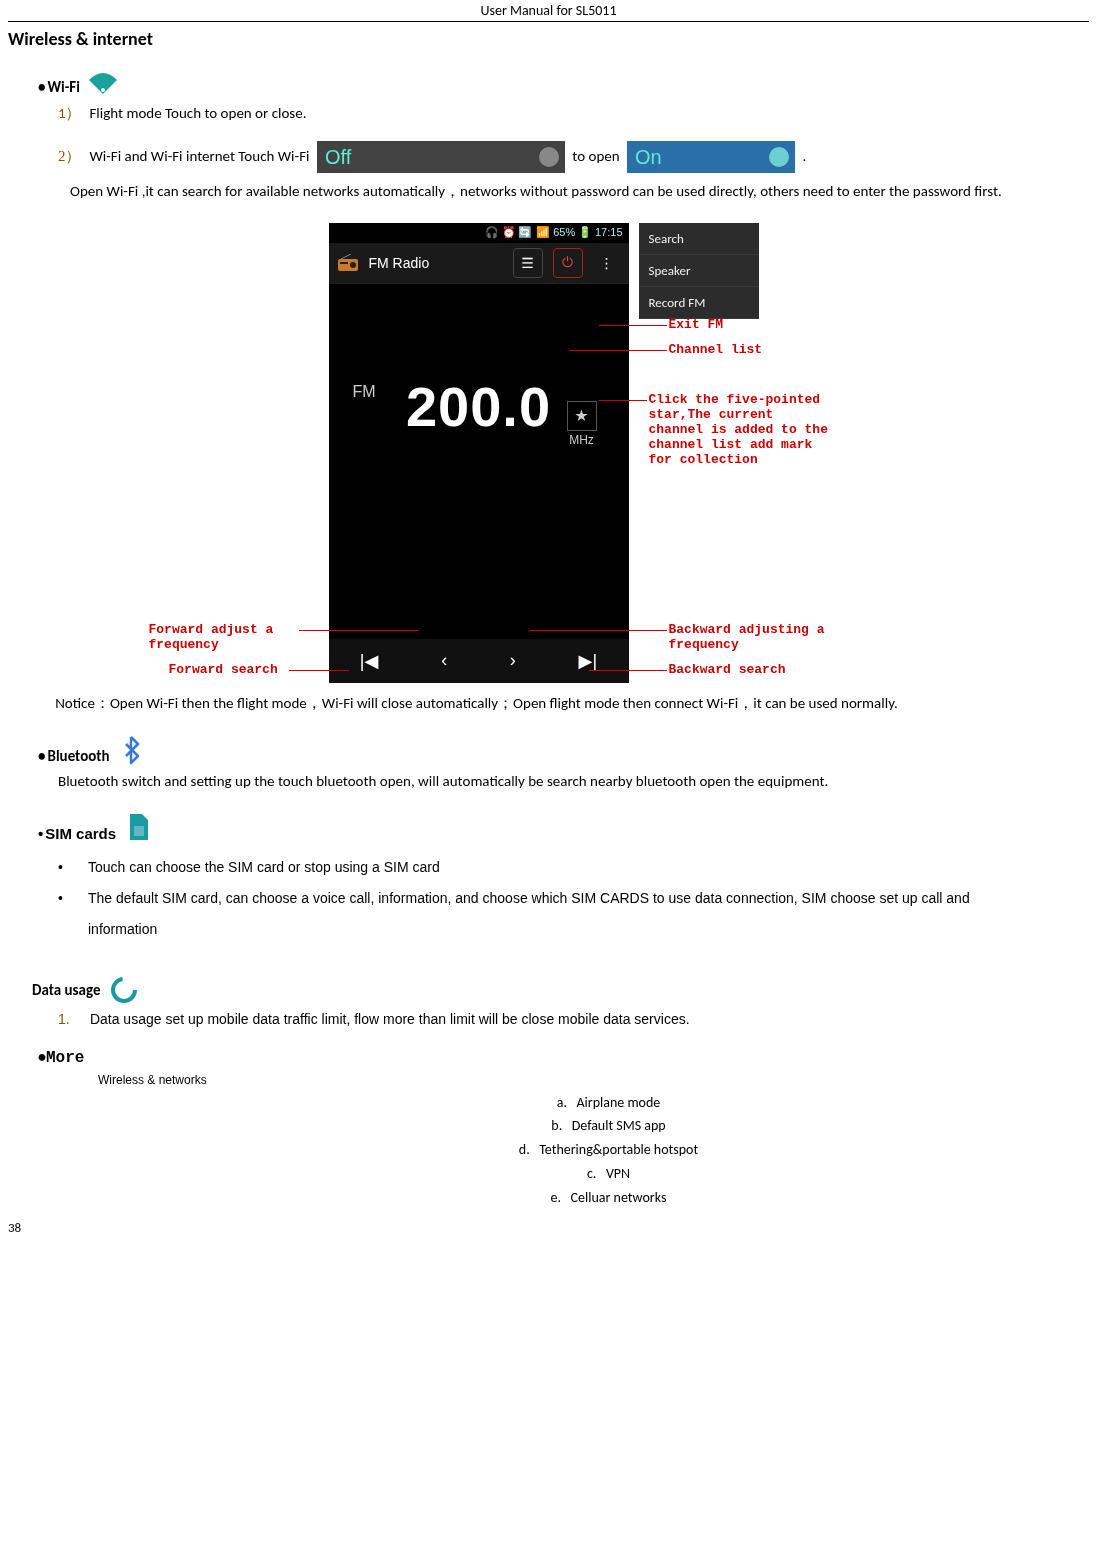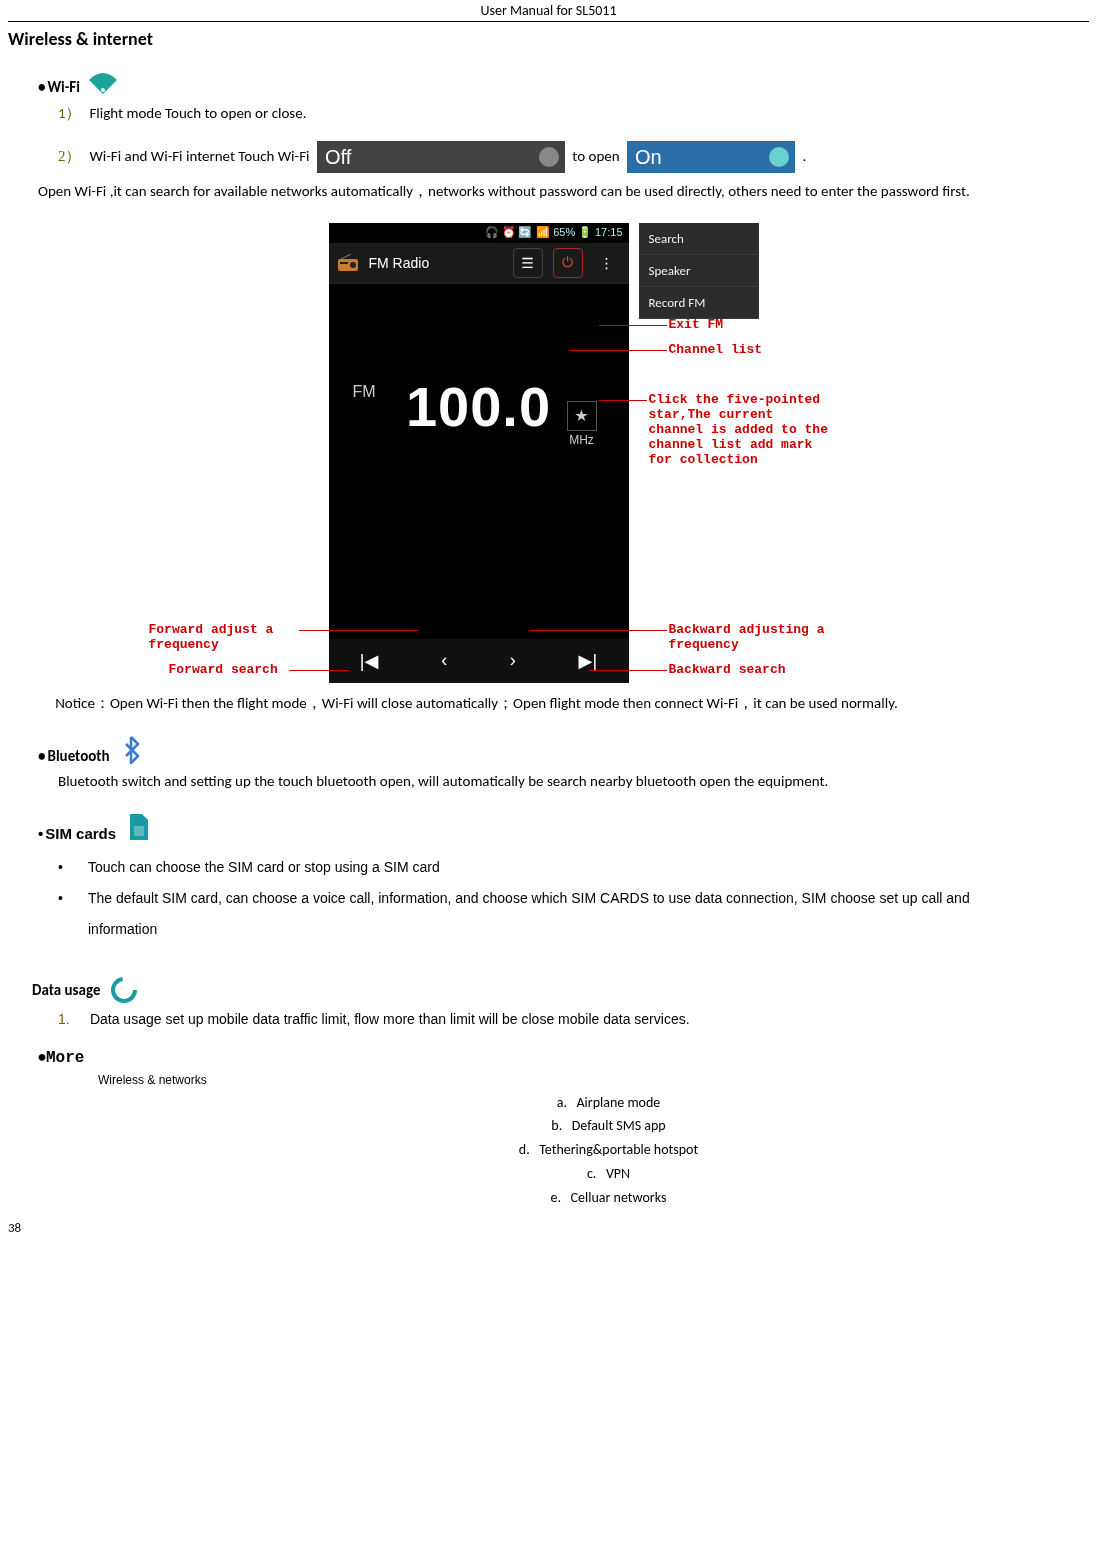--- a/index.html
+++ b/index.html
@@ -27,27 +27,27 @@
     font-weight: bold;
     margin-left: 30px;
     margin-top: 20px;
     display: flex;
     align-items: flex-end;
   }
   .bullet-head .dot::before { content: "•"; margin-right: 2px; }
   .wifi-icon { display:inline-block; margin-left:6px; }
   .list1 { margin: 8px 0 0 50px; }
   .list1 .num { display:inline-block; width: 28px; }
-  .sub { margin-left: 30px; margin-top: 8px; line-height: 1.45; }
+  .sub { margin-left: 62px; margin-top: 8px; line-height: 1.45; }
   .toggle-off, .toggle-on {
     display: inline-block;
     width: 248px; height: 32px;
     vertical-align: middle;
     position: relative;
-    color: #ffffff;
+    color: #5eead4;
     font-family: Arial, sans-serif;
     font-size: 20px;
     line-height: 32px;
     padding-left: 8px;
     box-sizing: border-box;
     margin: 0 4px;
   }
   .toggle-off { background:#424242; }
   .toggle-on  { width: 168px; background:#2b6fa8; }
   .knob { position:absolute; right:6px; top:6px; width:20px; height:20px; border-radius:50%; background:#888; }
@@ -137,21 +137,21 @@
             <line x1="4" y1="5" x2="14" y2="0" stroke="#888"></line>
           </svg>
       </span>
       <span class="title">FM Radio</span>
       <span class="ico list">☰</span>
       <span class="ico power">⏻</span>
       <span class="ico">⋮</span>
     </div>
     <div class="fm-body">
       <span class="fm-label">FM</span>
-      <span class="fm-freq">100.0</span>
+      <span class="fm-freq">200.0</span>
       <div class="fm-unit">
         <span class="fm-star">★</span>
         <span>MHz</span>
       </div>
     </div>
     <div class="fm-ctrl">
       <span>|◀</span>
       <span>‹</span>
       <span>›</span>
       <span>▶|</span>

